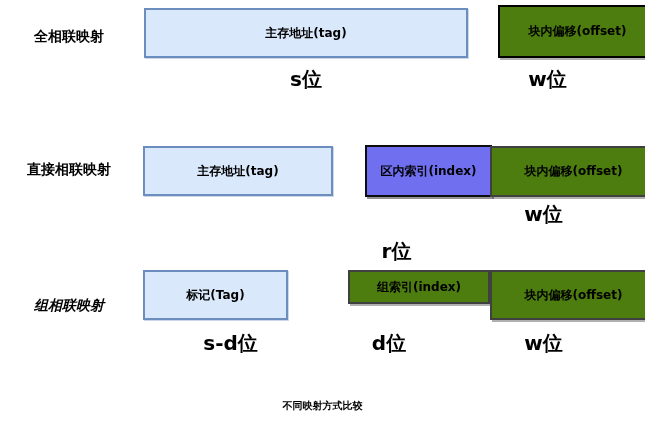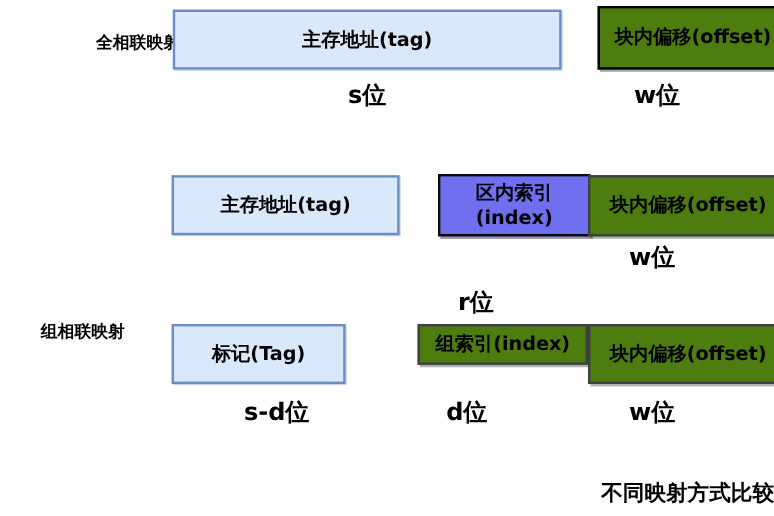--- a/index.html
+++ b/index.html
@@ -11,27 +11,27 @@
     color:#000;
     overflow:hidden;
   }
   .row-label{
     position:absolute;
     left:0;width:138px;
     text-align:center;
     font-size:14px;font-weight:bold;
     line-height:18px;
   }
-  .lbl1{top:27px;margin-left:46px;}
+  .lbl1{top:27px;}
   .lbl2{top:160px;}
-  .lbl3{top:268px;}
+  .lbl3{top:296px;font-style:italic;}
   .box{
     position:absolute;
     display:flex;align-items:center;justify-content:center;
-    font-size:16px;font-weight:bold;
+    font-size:12px;font-weight:bold;
     box-sizing:border-box;
     text-align:center;
   }
   .blue{
     background:#dae8fc;
     border:2px solid #6c8ebf;
     box-shadow:1px 1px 0 rgba(108,142,191,0.35);
   }
   .white{
     background:#4d7c0f;
@@ -69,39 +69,40 @@
   .b-r1s2{left:468px;width:159px;}
   .b-r2s1{left:143px;width:190px;}
   .b-r2s2{left:333px;width:127px;margin-top:34px;}
   .b-r2s3{left:460px;width:167px;top:201px;}
   .b-r3s1{left:143px;width:175px;}
   .b-r3s2{left:318px;width:142px;}
   .b-r3s3{left:460px;width:167px;}
   .caption{
     position:absolute;
     left:0;top:399px;width:645px;
-    text-align:right;
-    font-size:18px;font-weight:bold;
+    text-align:center;
+    font-size:10px;font-weight:bold;
   }
 </style>
 </head>
 <body>
 
 <div class="canvas">
 
   <div class="row-label lbl1">全相联映射</div>
   <div class="box blue r1s1">
     <span>主存地址(tag)</span>
   </div>
   <div class="box white dark r1s2">
     <span>块内偏移(offset)</span>
   </div>
   <div class="bits b-r1 b-r1s1">s位</div>
   <div class="bits b-r1 b-r1s2">w位</div>
 
+  <div class="row-label lbl2">直接相联映射</div>
   <div class="box blue r2s1">
     <span>主存地址(tag)</span>
   </div>
   <div class="box purple r2s2">
     <span>区内索引(index)</span>
   </div>
   <div class="box white r2s3">
     <span>块内偏移(offset)</span>
   </div>
   <div class="bits b-r2 b-r2s2">r位</div>

